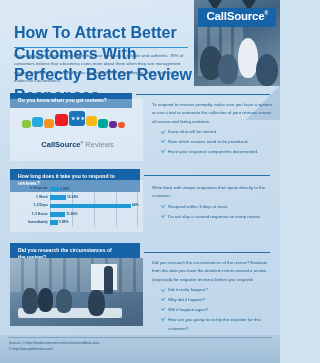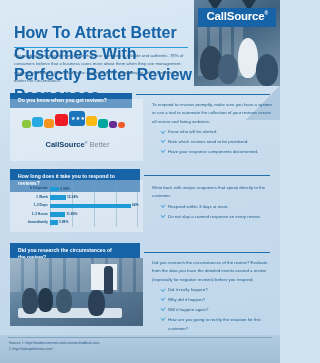--- a/index.html
+++ b/index.html
@@ -203,21 +203,21 @@
       <span style="position:absolute;left:2px;top:4px;font-size:5px;color:#fff;letter-spacing:.3px;">★★★</span>
     </div>
     <div class="bub" style="left:64px;top:6px;width:11px;height:10px;background:#fdb913;"></div>
     <div class="bub" style="left:76px;top:9px;width:10px;height:9px;background:#00a79d;"></div>
     <div class="bub" style="left:87px;top:11px;width:8px;height:7px;background:#662d91;"></div>
     <div class="bub" style="left:96px;top:12px;width:7px;height:6px;background:#f15a29;"></div>
   </div>
 
   <div class="revlogo">
     <span class="lt">CallSource</span><sup>®</sup>
-    <span class="rv">Better</span>
+    <span class="rv">Reviews</span>
   </div>
 
   <div class="rcol" style="left:152px;top:101px;width:120px;">
     <p>To respond to reviews promptly, make sure you have a system or use a tool to automate the collection of your reviews across all review and listing websites.</p>
     <ul class="chk">
       <li>Know who will be alerted.</li>
       <li>Note which reviews need to be prioritized.</li>
       <li>Have your response components documented.</li>
     </ul>
   </div>

